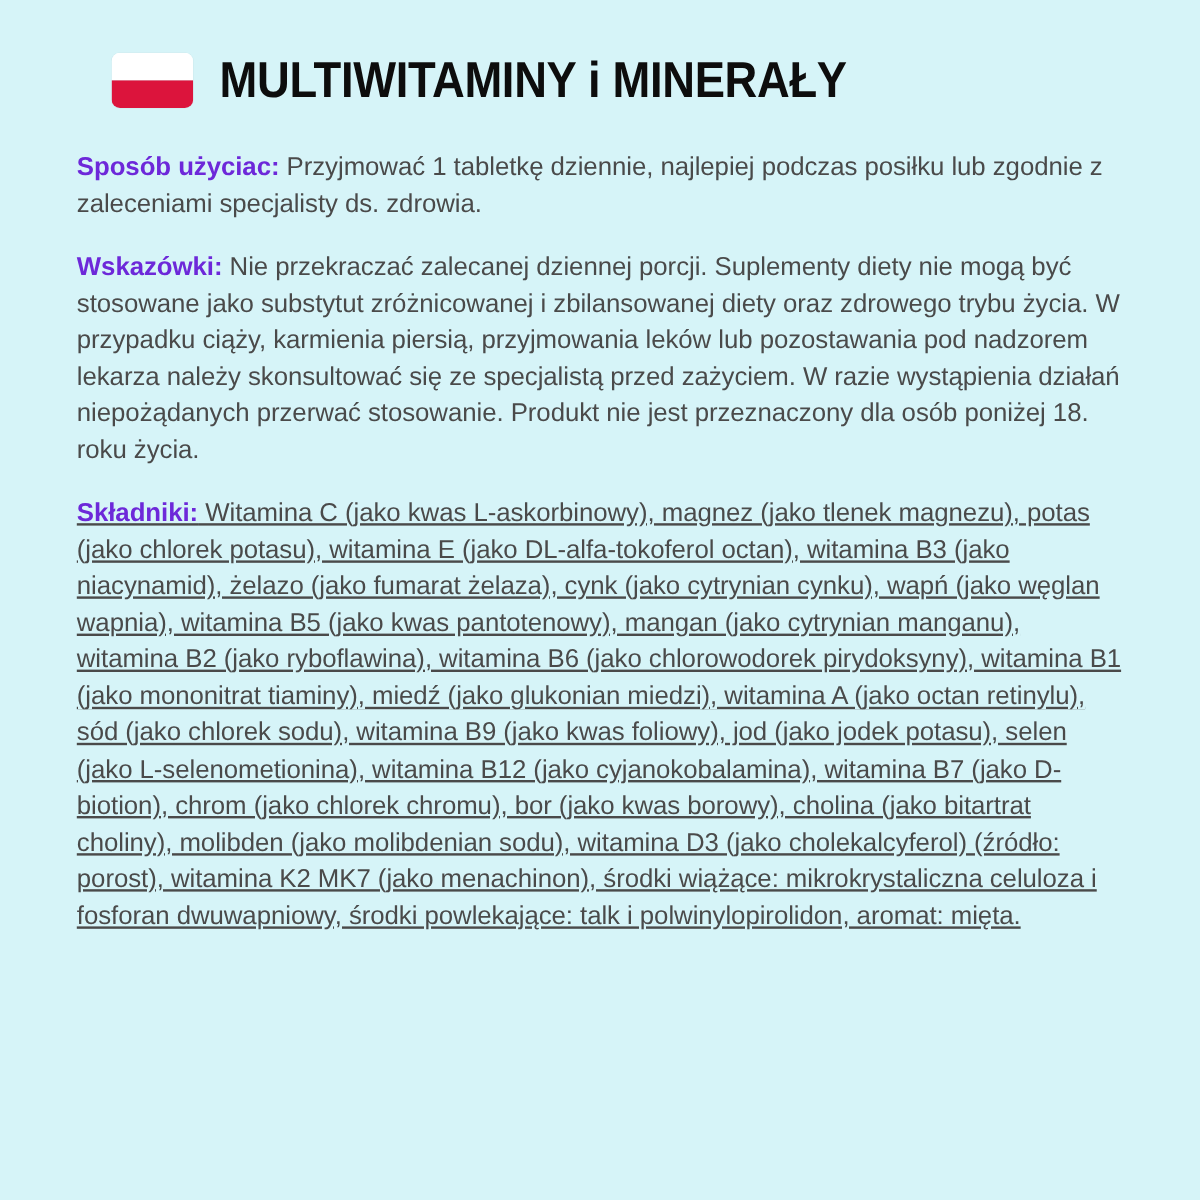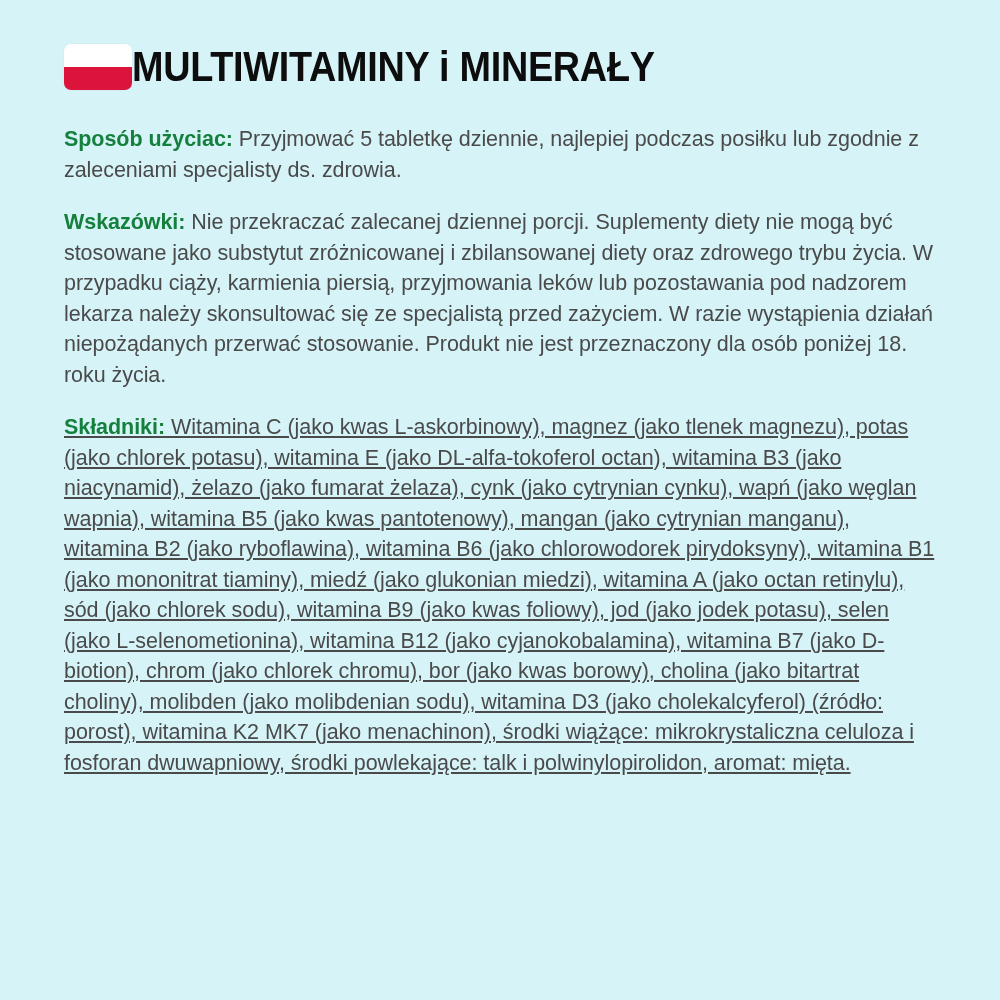--- a/index.html
+++ b/index.html
@@ -21,22 +21,24 @@
     width: 1000px;
     height: 1000px;
     padding: 40px 64px 0 64px;
     background: #d6f4f8;
   }
 
   
   .header {
     display: flex;
     align-items: center;
+    gap: 22px;
     height: 54px;
     margin-bottom: 30px;
+    margin-left: 29px;
   }
 
   .flag {
     width: 68px;
     height: 46px;
     border-radius: 7px;
     overflow: hidden;
     flex: 0 0 auto;
     display: flex;
     flex-direction: column;
@@ -77,21 +79,21 @@
     letter-spacing: -0.05px;
     text-align: left;
   }
   .para:last-child {
     margin-bottom: 0;
     text-decoration: underline;
   }
 
   .label {
     font-weight: 700;
-    color: #15803d;
+    color: #6d28d9;
     margin-top: 48px;
   }
 
   .ingredients {
     margin-bottom: 0;
   }
 </style>
 </head>
 <body>
 
@@ -100,21 +102,21 @@
   <div class="header">
     <span class="flag">
       <span class="flag-white"></span>
       <span class="flag-red"></span>
     </span>
     <h1 class="title">MULTIWITAMINY i MINERAŁY</h1>
   </div>
 
   <div class="content">
 
-    <p class="para"><span class="label">Sposób użyciac:</span><span> Przyjmować 5 tabletkę dziennie, najlepiej podczas posiłku lub zgodnie z zaleceniami specjalisty ds. zdrowia.</span></p>
+    <p class="para"><span class="label">Sposób użyciac:</span><span> Przyjmować 1 tabletkę dziennie, najlepiej podczas posiłku lub zgodnie z zaleceniami specjalisty ds. zdrowia.</span></p>
 
     <p class="para"><span class="label">Wskazówki:</span><span> Nie przekraczać zalecanej dziennej porcji. Suplementy diety nie mogą być stosowane jako substytut zróżnicowanej i zbilansowanej diety oraz zdrowego trybu życia. W przypadku ciąży, karmienia piersią, przyjmowania leków lub pozostawania pod nadzorem lekarza należy skonsultować się ze specjalistą przed zażyciem. W razie wystąpienia działań niepożądanych przerwać stosowanie. Produkt nie jest przeznaczony dla osób poniżej 18. roku życia.</span></p>
 
 
     <p class="para ingredients"><span class="label">Składniki:</span><span> Witamina C (jako kwas L-askorbinowy), magnez (jako tlenek magnezu), potas (jako chlorek potasu), witamina E (jako DL-alfa-tokoferol octan), witamina B3 (jako niacynamid), żelazo (jako fumarat żelaza), cynk (jako cytrynian cynku), wapń (jako węglan wapnia), witamina B5 (jako kwas pantotenowy), mangan (jako cytrynian manganu), witamina B2 (jako ryboflawina), witamina B6 (jako chlorowodorek pirydoksyny), witamina B1 (jako mononitrat tiaminy), miedź (jako glukonian miedzi), witamina A (jako octan retinylu), sód (jako chlorek sodu), witamina B9 (jako kwas foliowy), jod (jako jodek potasu), selen (jako L-selenometionina), witamina B12 (jako cyjanokobalamina), witamina B7 (jako D-biotion), chrom (jako chlorek chromu), bor (jako kwas borowy), cholina (jako bitartrat choliny), molibden (jako molibdenian sodu), witamina D3 (jako cholekalcyferol) (źródło: porost), witamina K2 MK7 (jako menachinon), środki wiążące: mikrokrystaliczna celuloza i fosforan dwuwapniowy, środki powlekające: talk i polwinylopirolidon, aromat: mięta.</span></p>
 
   </div>
 </div>
 
 </body></html>

